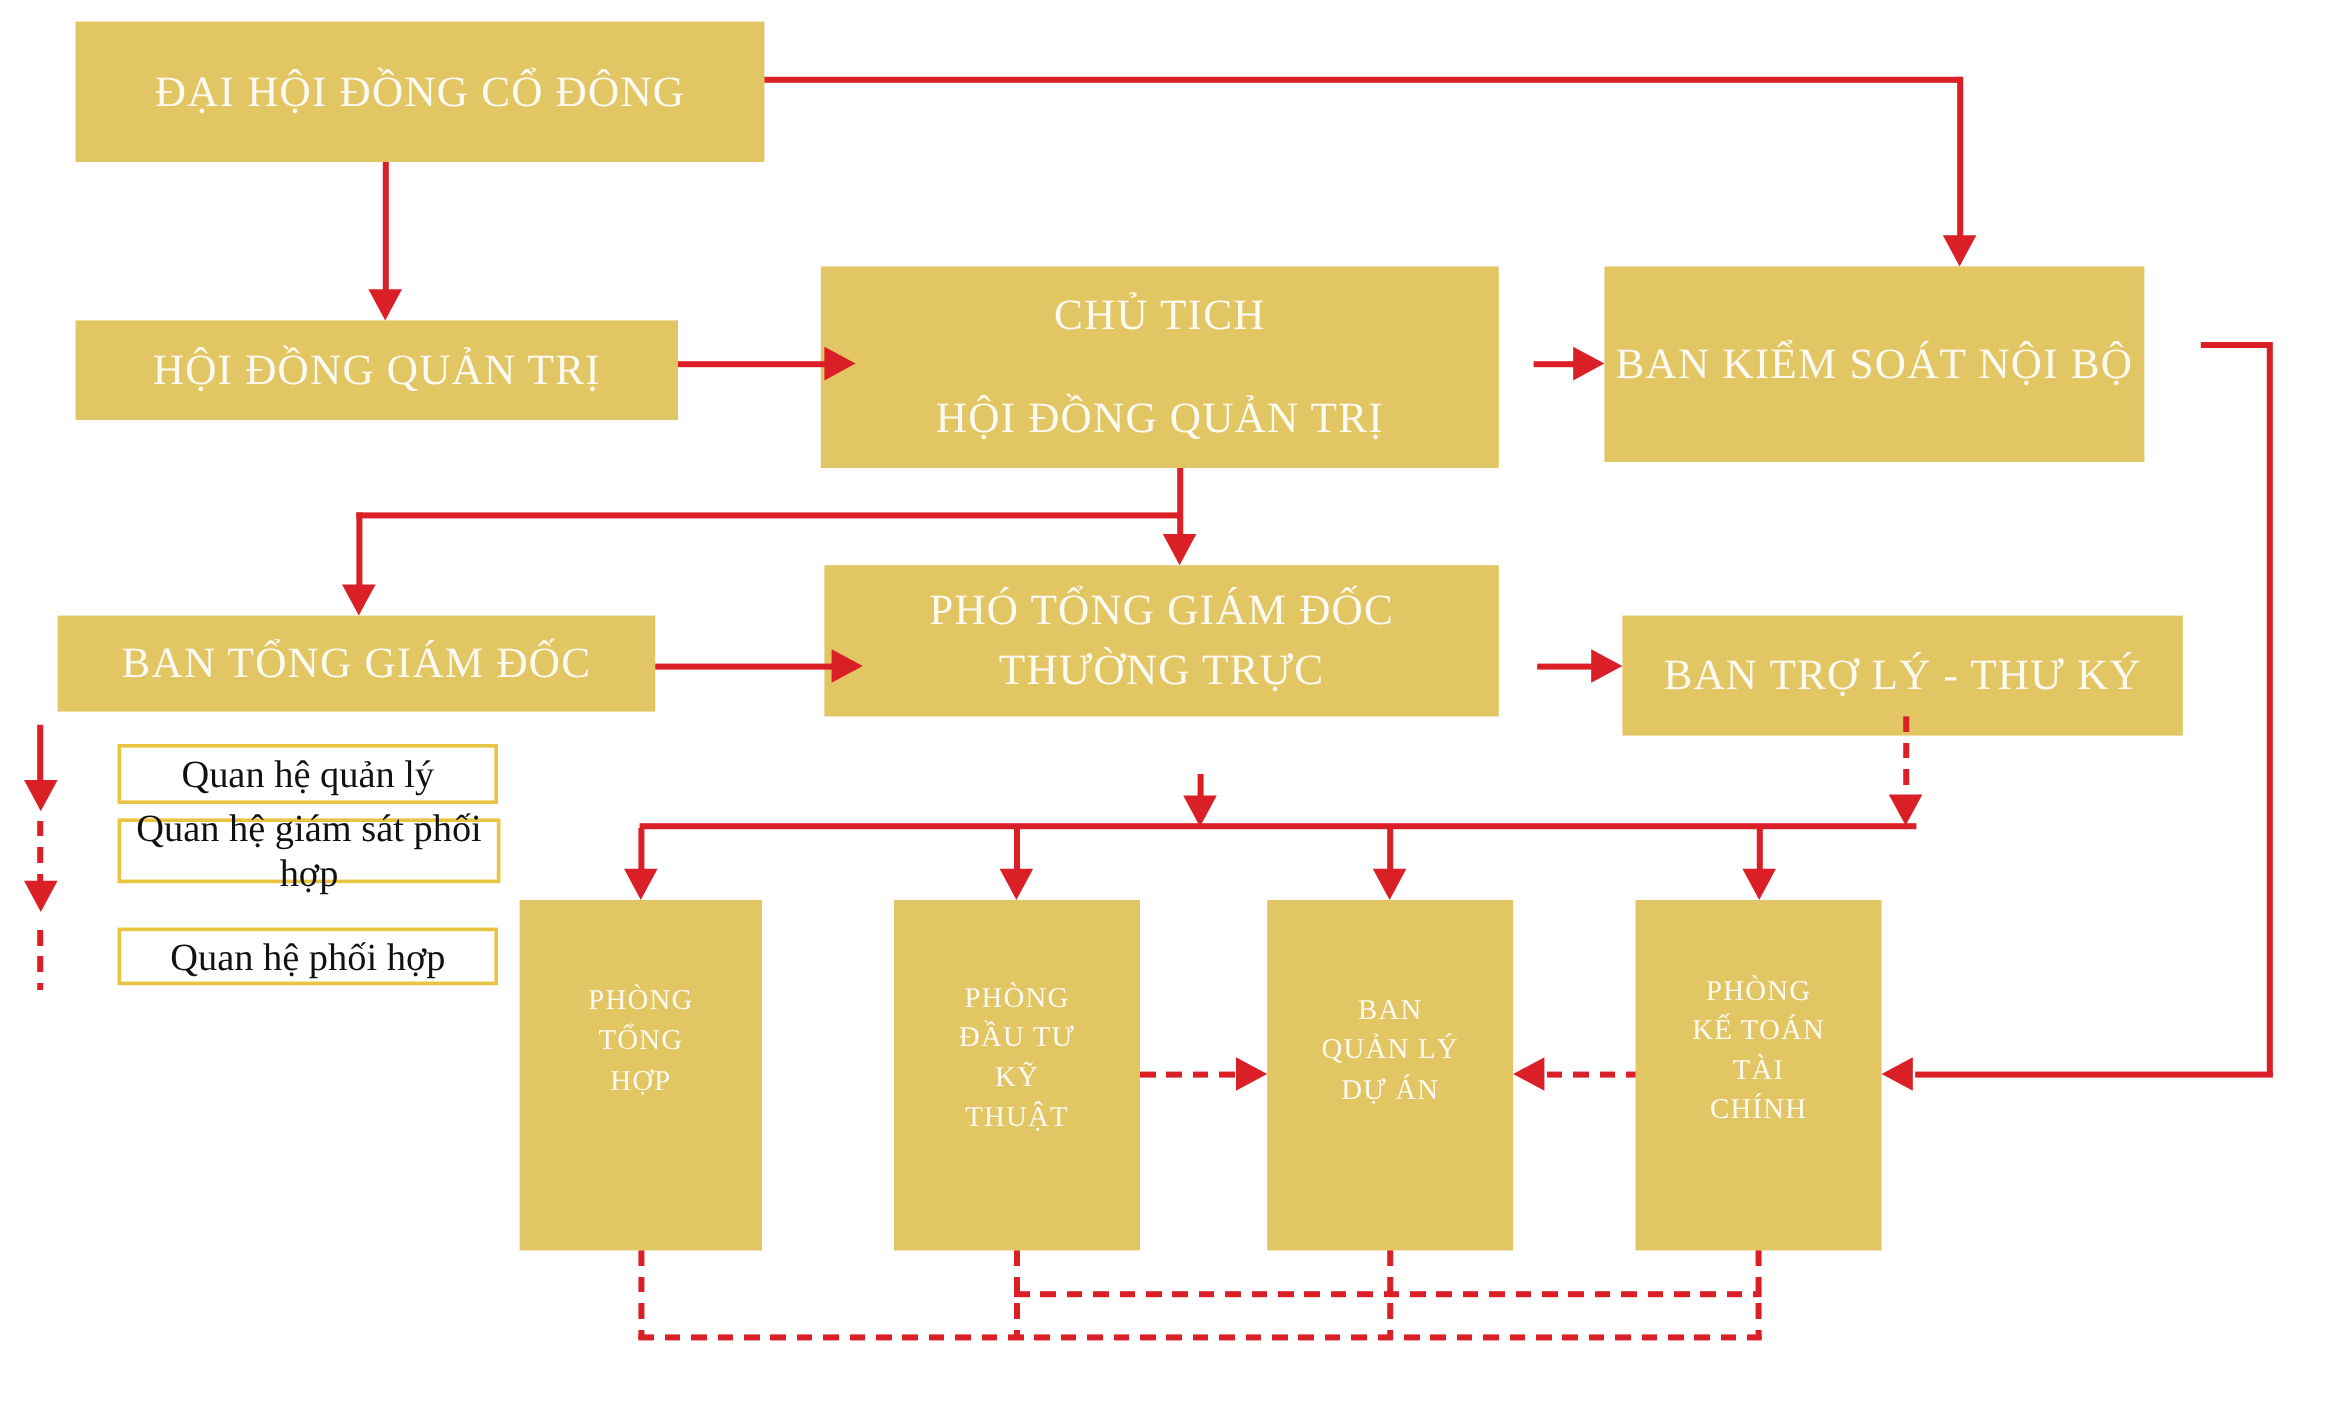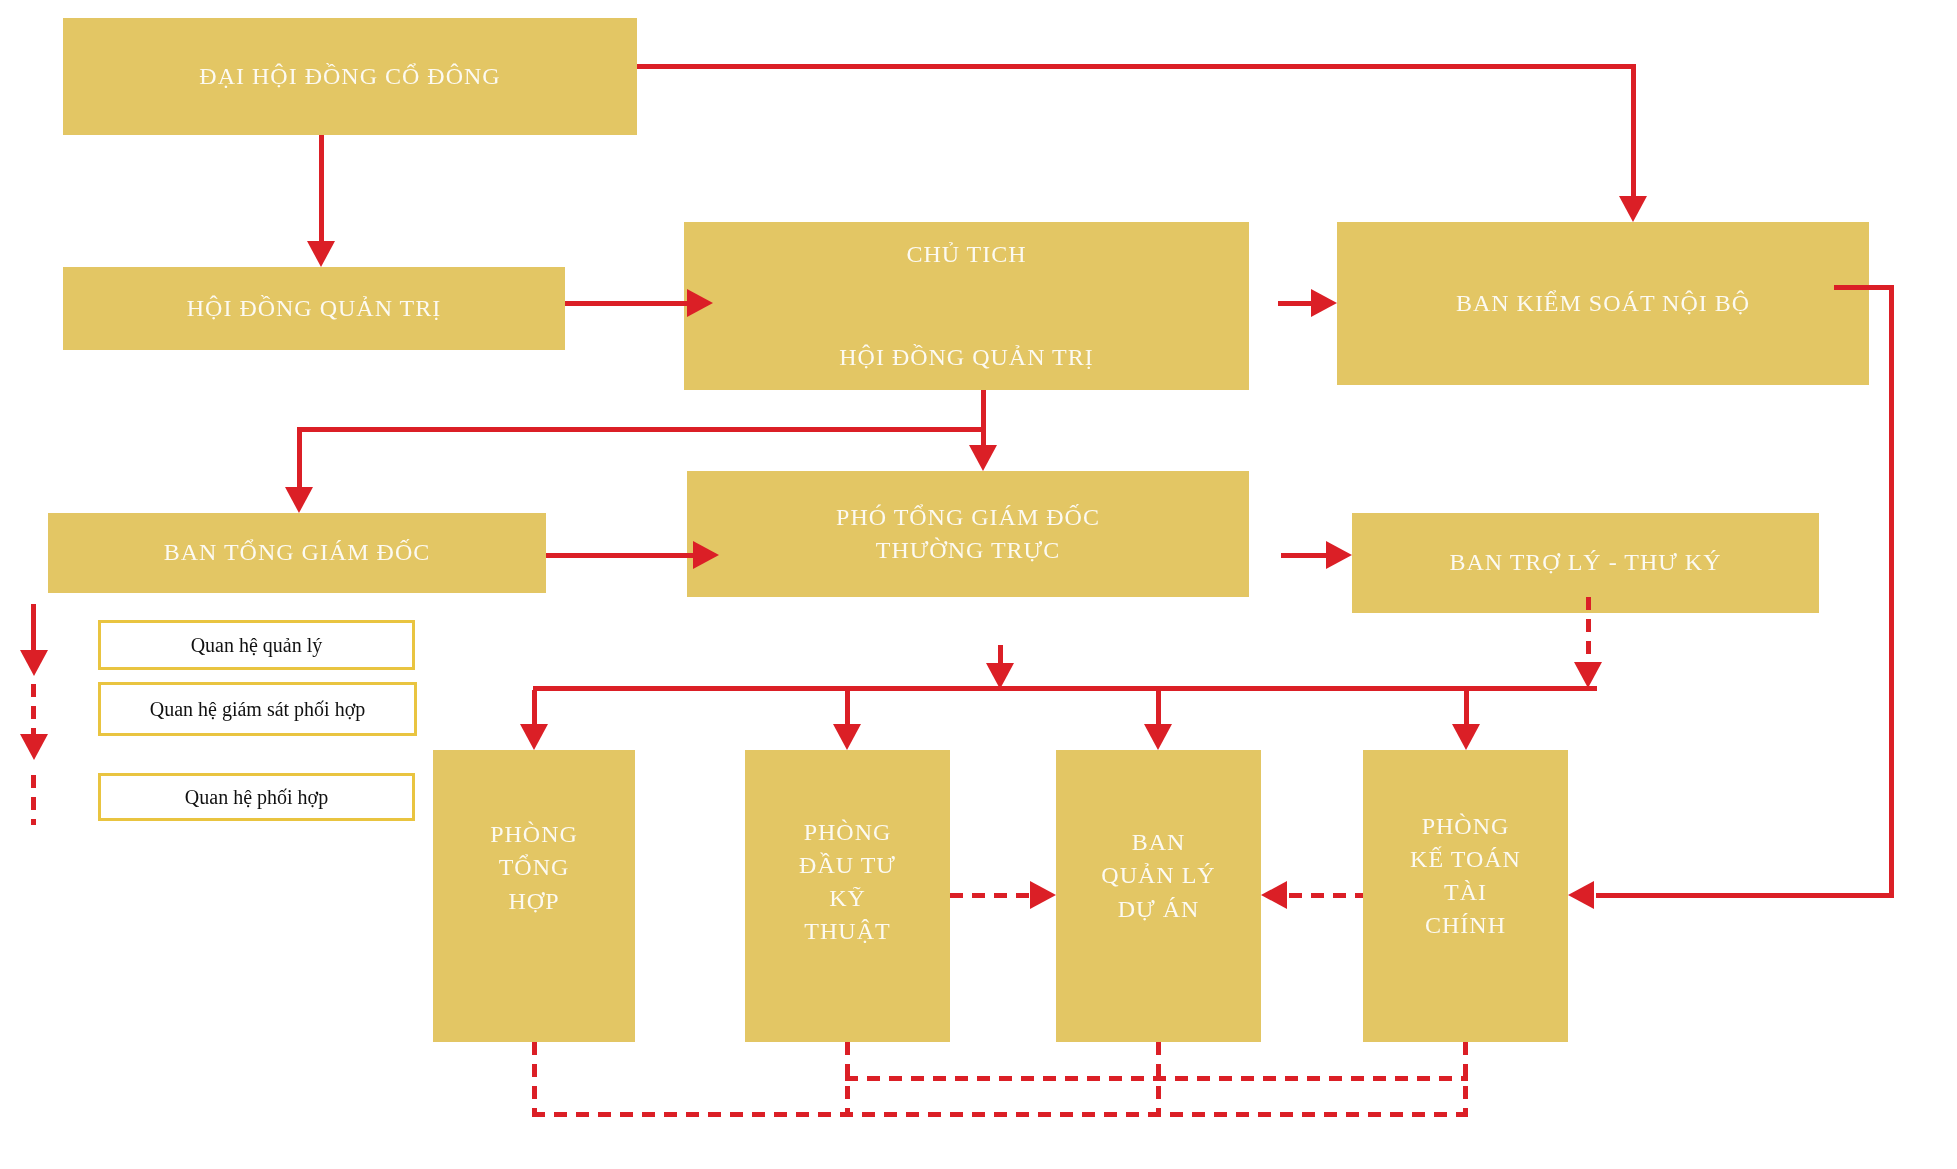--- a/index.html
+++ b/index.html
@@ -11,41 +11,41 @@
     --bg:#ffffff;
   }
   html,body{margin:0;padding:0;background:var(--bg);}
   #canvas{
     position:relative;width:1957px;height:1169px;overflow:hidden;background:var(--bg);
     font-family:"Liberation Serif","DejaVu Serif",serif;
   }
   .box{
     position:absolute;background:var(--box-gold);color:var(--text-white);
     display:flex;flex-direction:column;align-items:center;justify-content:center;
-    text-align:center;font-size:24px;line-height:1.38;letter-spacing:1px;
+    text-align:center;font-size:36px;line-height:1.38;letter-spacing:1px;
   }
   .box span{display:block;white-space:nowrap;}
   .small{font-size:24px;}
   .line{position:absolute;background:var(--arrow-red);}
   .dash-h{position:absolute;height:5px;background:repeating-linear-gradient(90deg,var(--arrow-red) 0 13px,transparent 13px 22px);}
   .dash-v{position:absolute;width:5px;background:repeating-linear-gradient(180deg,var(--arrow-red) 0 13px,transparent 13px 22px);}
   .arr{position:absolute;width:0;height:0;}
   .arr.down{border-left:14px solid transparent;border-right:14px solid transparent;border-top:26px solid var(--arrow-red);}
   .arr.right{border-top:14px solid transparent;border-bottom:14px solid transparent;border-left:26px solid var(--arrow-red);}
   .arr.left{border-top:14px solid transparent;border-bottom:14px solid transparent;border-right:26px solid var(--arrow-red);}
   .legend-box{
     position:absolute;background:#ffffff;border:3px solid var(--legend-border);
     color:var(--legend-text);display:flex;align-items:center;justify-content:center;
-    font-size:20px;text-align:center;
+    font-size:32px;text-align:center;
   }
   
   #n-shareholders{left:63px;top:18px;width:574px;height:117px;}
   #n-board{left:63px;top:267px;width:502px;height:83px;}
   #n-chairman{left:684px;top:222px;width:565px;height:168px;padding-bottom:16px;justify-content:space-between;padding-top:16px;box-sizing:border-box;}
-  #n-internal-control{left:1337px;top:222px;width:532px;height:163px;}
+  #n-internal-control{left:1337px;top:222px;width:450px;height:163px;}
   #n-general-directors{left:48px;top:513px;width:498px;height:80px;}
   #n-deputy-gd{left:687px;top:471px;width:562px;height:126px;}
   #n-assistant-secretary{left:1352px;top:513px;width:467px;height:100px;}
   #n-general-affairs{left:433px;top:750px;width:202px;height:292px;padding-bottom:56px;box-sizing:border-box;}
   #n-technical-investment{left:745px;top:750px;width:205px;height:292px;padding-bottom:28px;box-sizing:border-box;}
   #n-project-management{left:1056px;top:750px;width:205px;height:292px;padding-bottom:40px;box-sizing:border-box;}
   #n-finance-accounting{left:1363px;top:750px;width:205px;height:292px;padding-bottom:40px;box-sizing:border-box;}
   #legend-box-1{left:98px;top:620px;width:311px;height:44px;}
   #legend-box-2{left:98px;top:682px;width:313px;height:48px;}
   #legend-box-3{left:98px;top:773px;width:311px;height:42px;}

